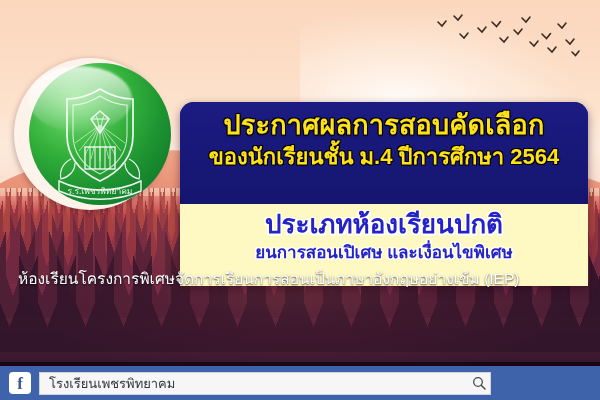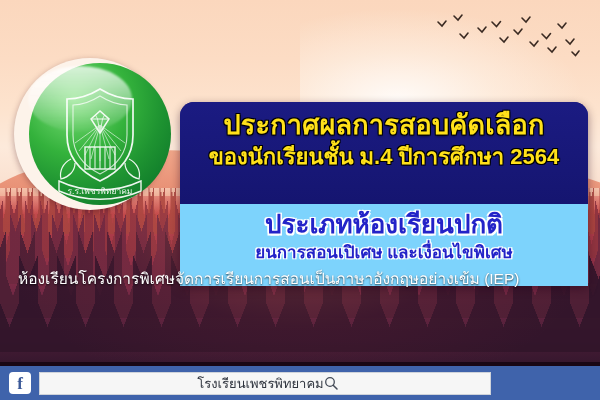--- a/index.html
+++ b/index.html
@@ -182,21 +182,21 @@
   .banner-blue {
     height: 102px;
     background: #17177a;
     background-image: linear-gradient(180deg, #1b1b82 0%, #151570 100%);
     padding-top: 6px;
     box-sizing: border-box;
     text-align: center;
   }
   .banner-yellow {
     height: 82px;
-    background: #7dd3fc;
+    background: #fef9c3;
     text-align: center;
     padding-top: 4px;
     box-sizing: border-box;
   }
   .t-line1 {
     font-size: 27px;
     font-weight: bold;
     color: #ffe11a;
     letter-spacing: .2px;
     line-height: 1.28;
@@ -266,21 +266,21 @@
   }
   .fb-search {
     margin-left: 8px;
     width: 452px;
     height: 23px;
     background: #f6f6f6;
     border: 1px solid #cfd3da;
     box-sizing: border-box;
     display: flex;
     align-items: center;
-    justify-content: center;
+    justify-content: space-between;
     padding: 0 4px 0 9px;
   }
   .fb-search-text {
     color: #30353f;
     font-size: 13px;
     line-height: 1;
   }
   .fb-search-icon { flex: 0 0 auto; display: flex; }
   .topline {
     position: absolute;

